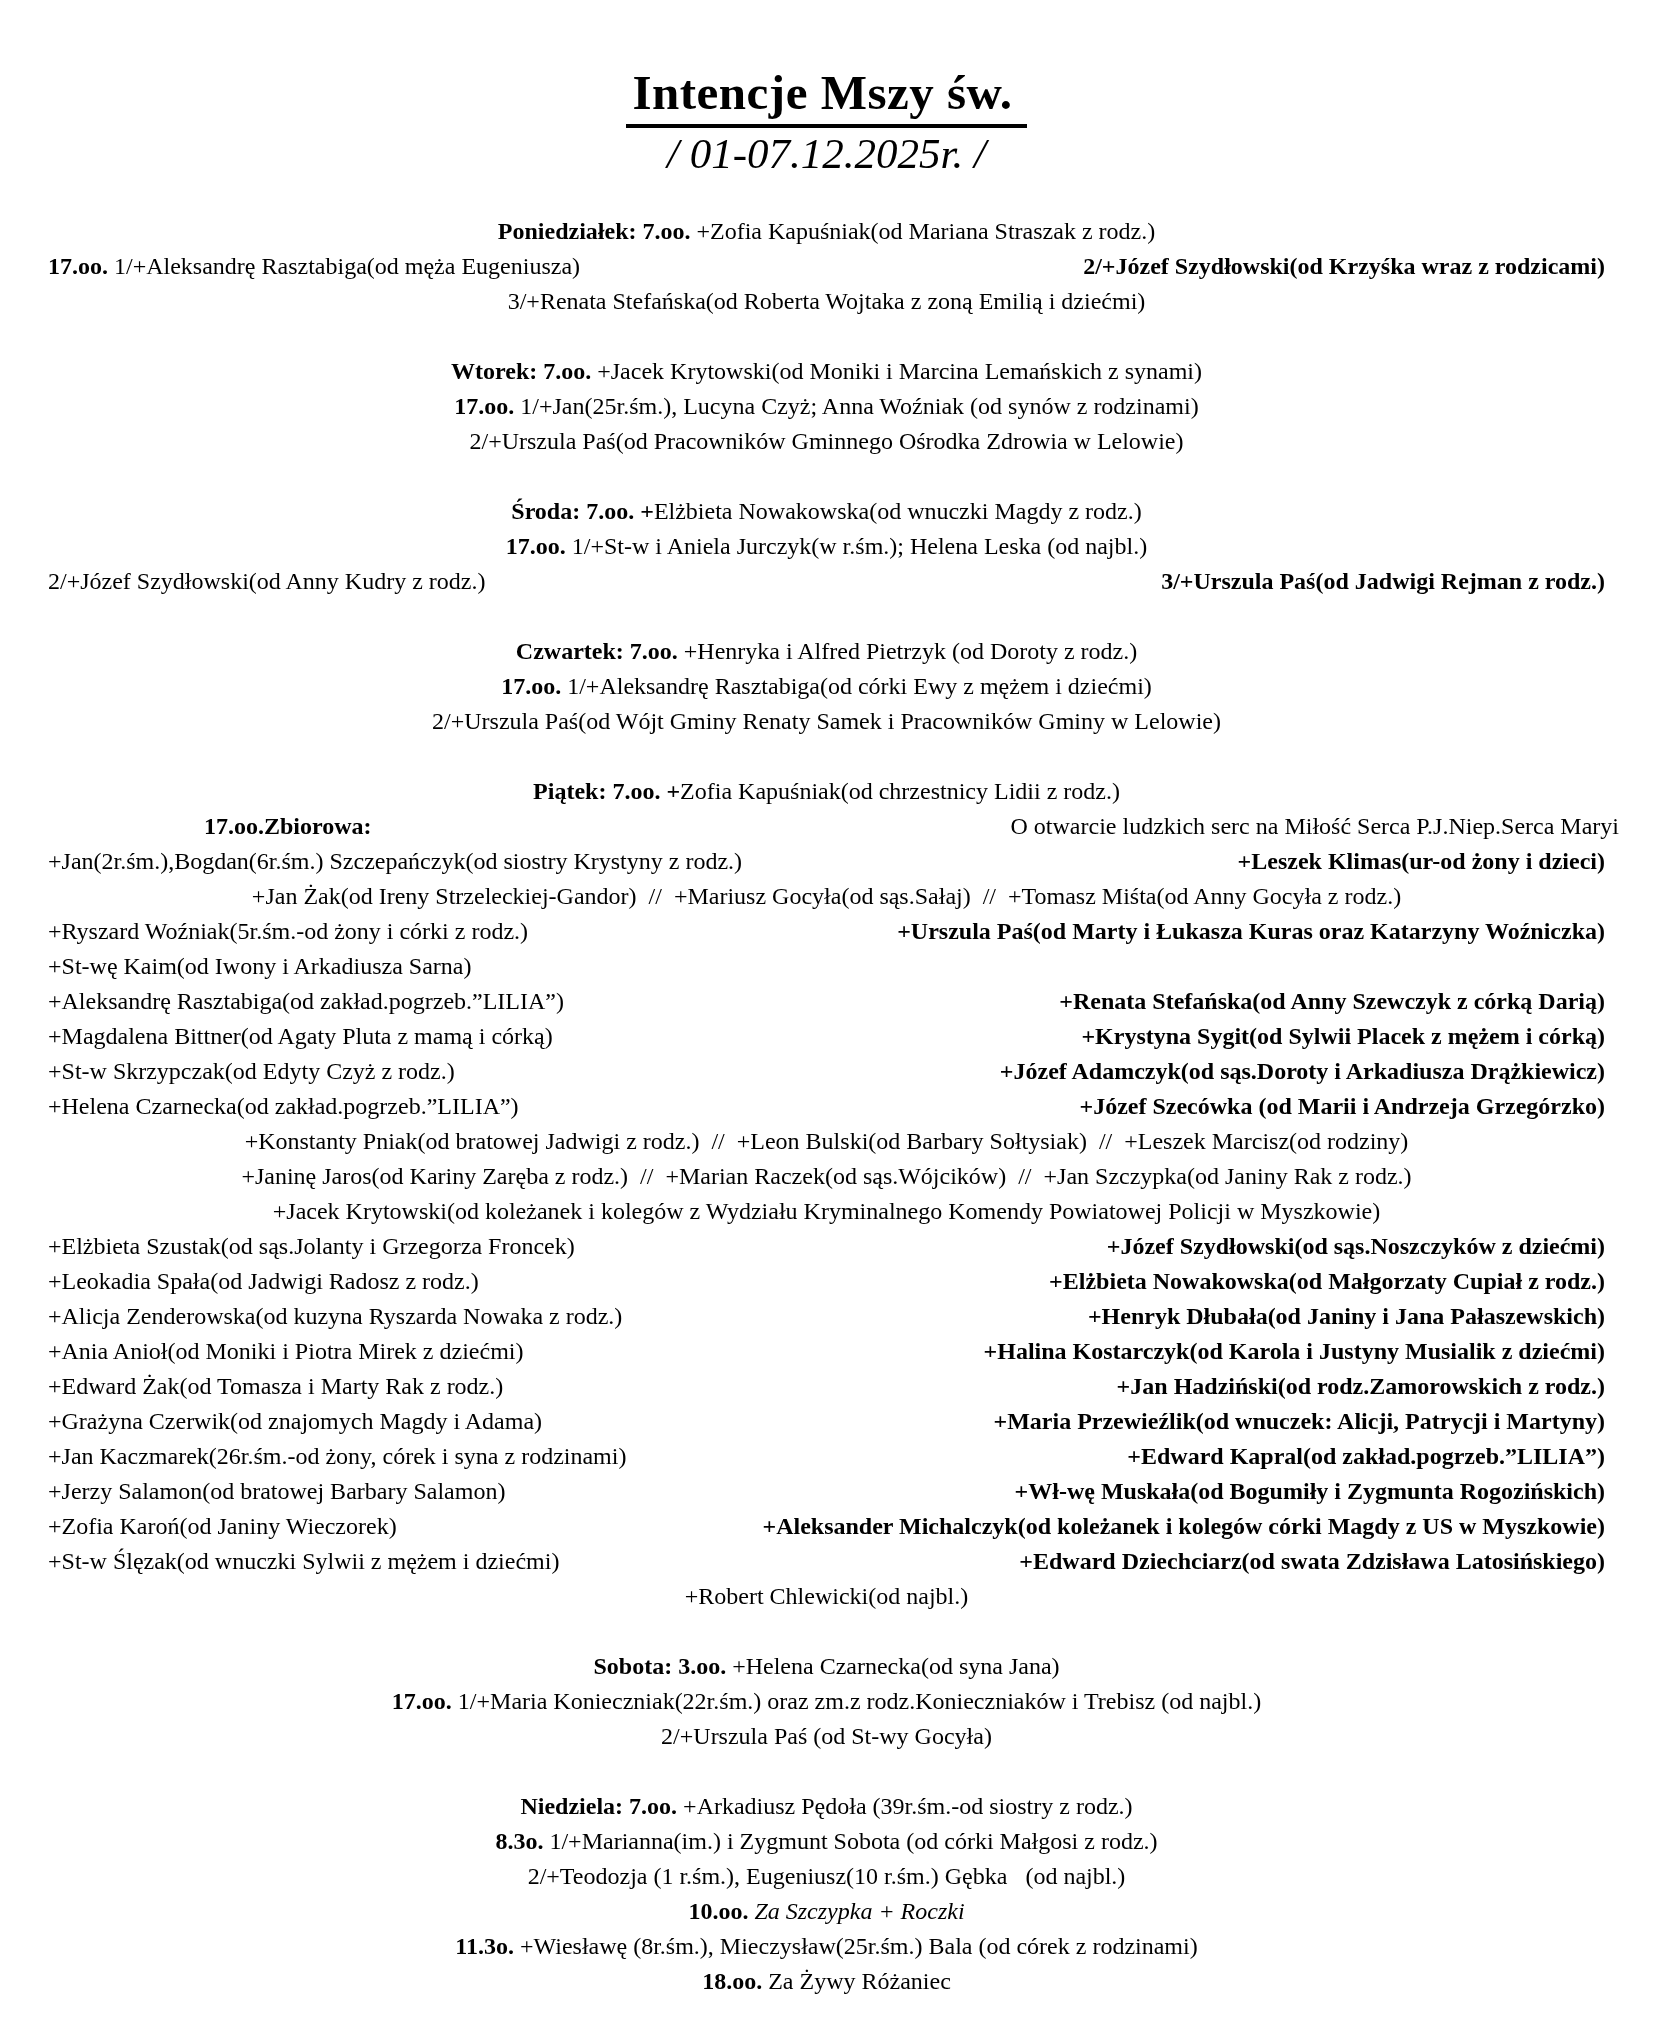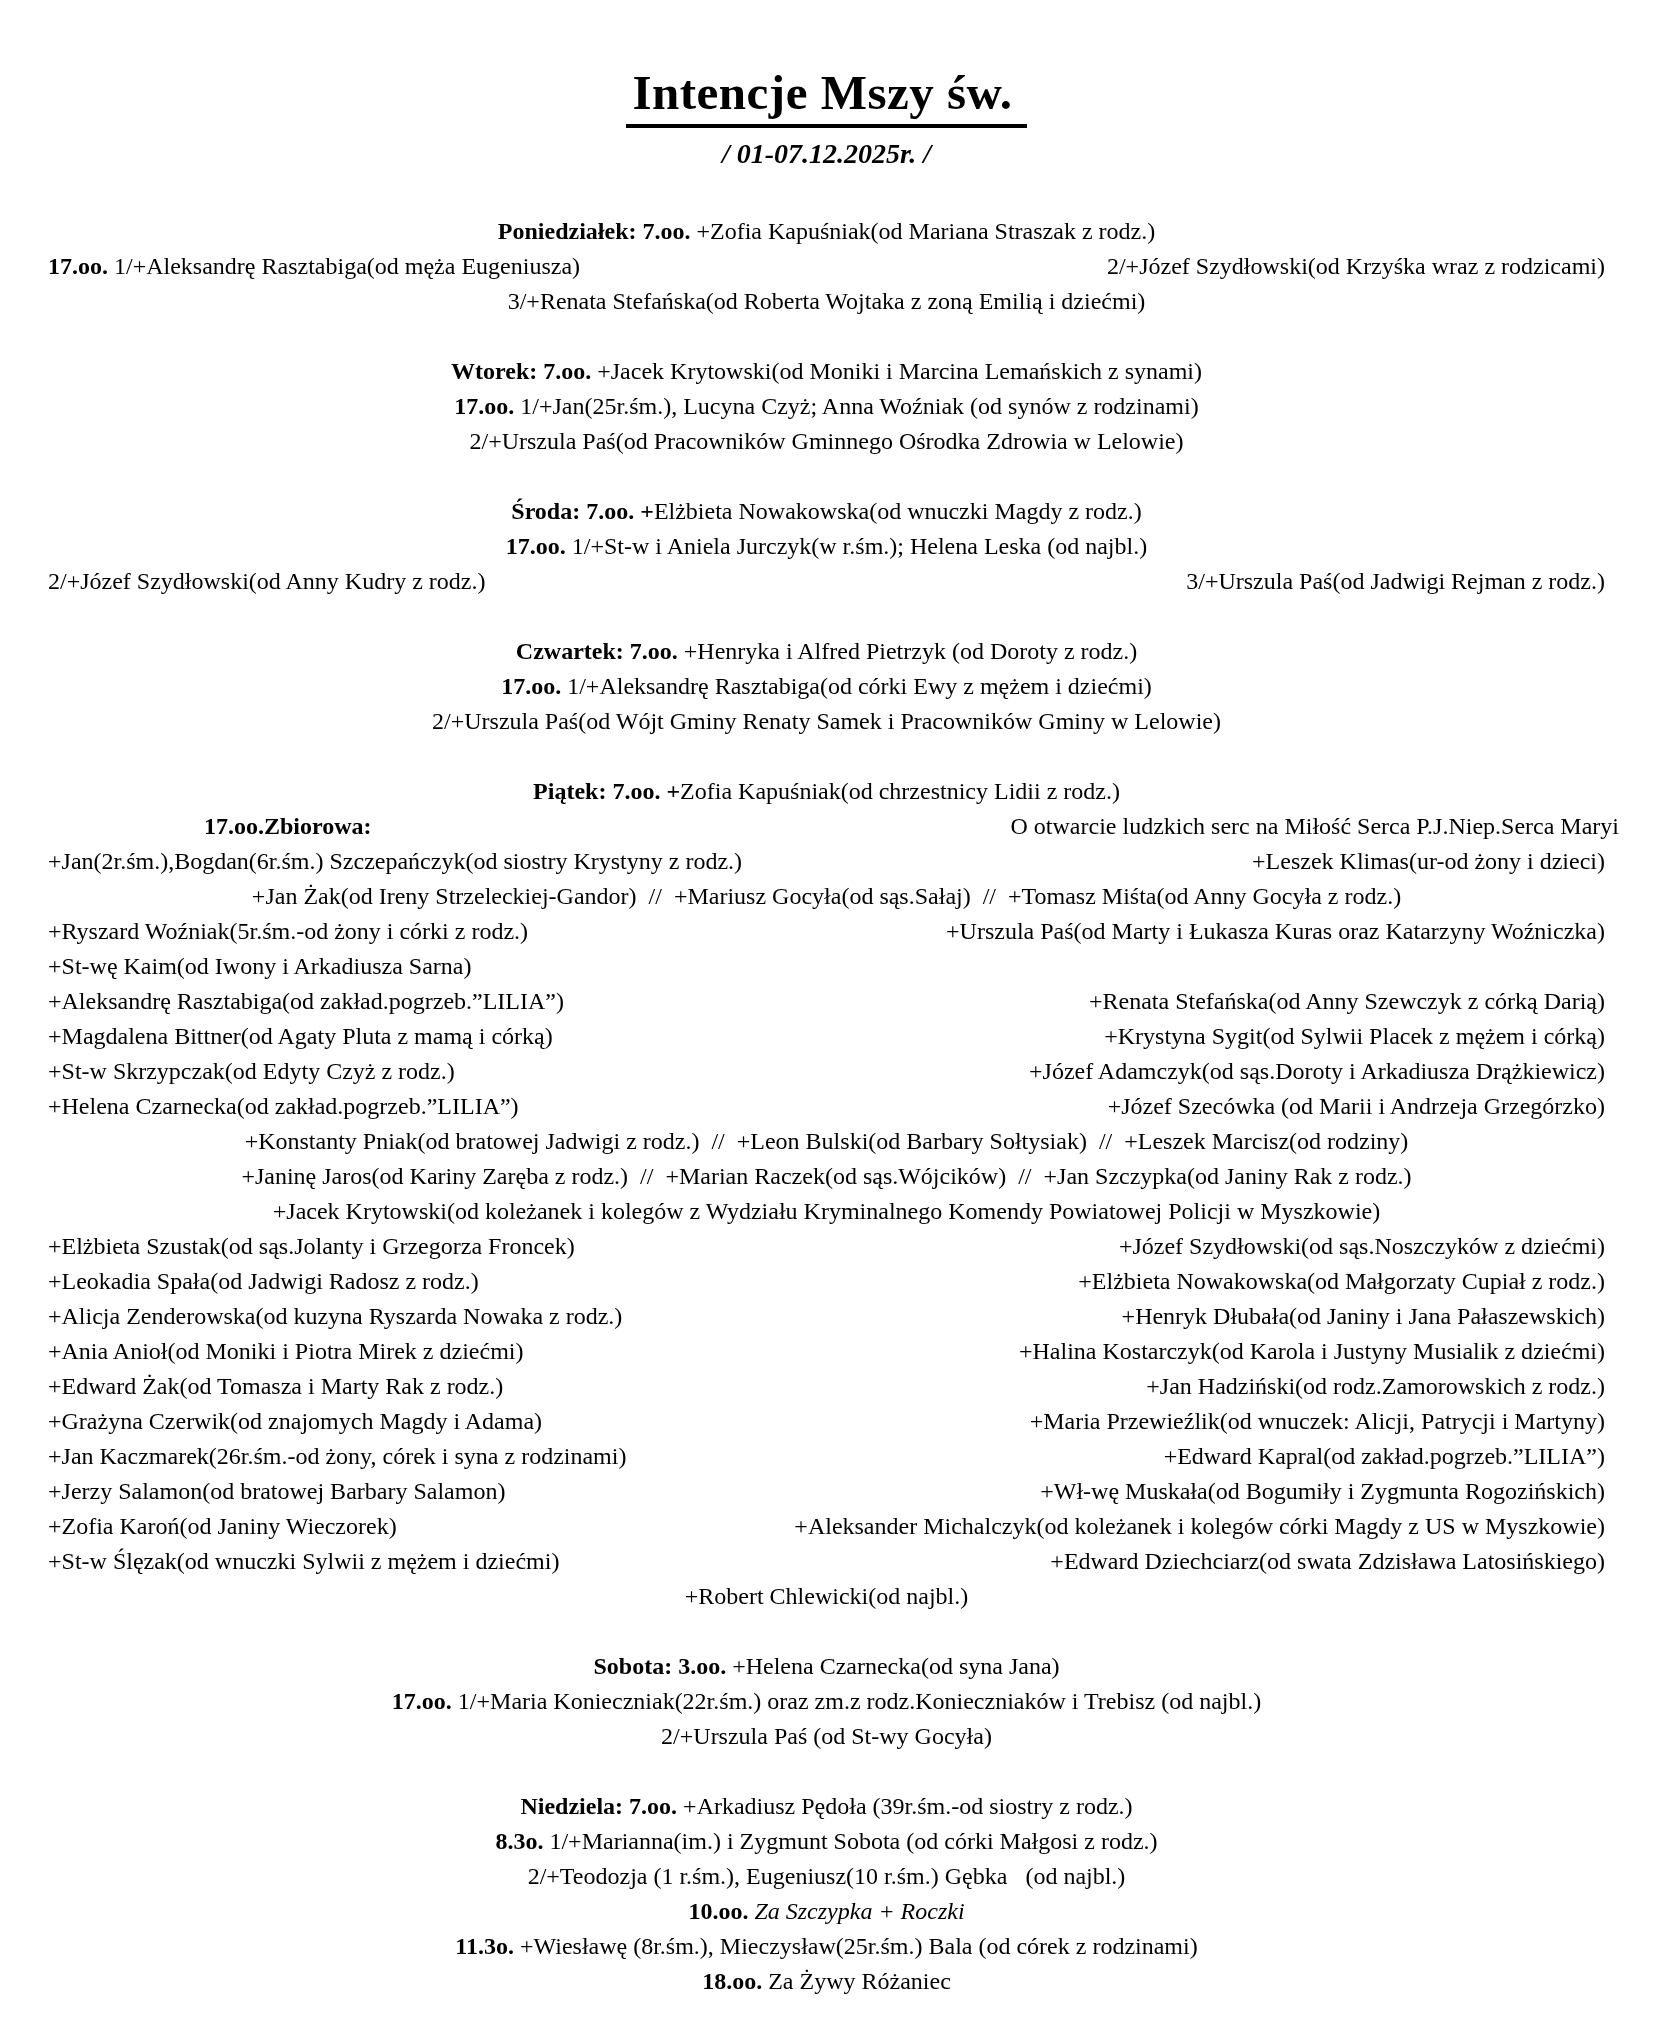--- a/index.html
+++ b/index.html
@@ -24,40 +24,39 @@
     display: inline-block;
     font-size: 49px;
     font-weight: bold;
     line-height: 58px;
     border-bottom: 4px solid #000;
     padding: 0 14px 2px 6px;
     letter-spacing: 0.5px;
     margin-top: 38px;
   }
   .doc-subtitle {
-    font-size: 28px;
+    font-size: 43px;
     font-style: italic;
     line-height: 52px;
-    font-weight: bold;
   }
   .section { margin-top: 35px; }
   .section:first-of-type { margin-top: 0; }
   .line {
     font-size: 24px;
     line-height: 35px;
     white-space: pre-wrap;
   }
   .line.center { text-align: center; }
   .line.split {
     display: flex;
     justify-content: space-between;
     padding: 0 14px;
   }
   .line.split .seg-left { text-align: left; }
-  .line.split .seg-right { text-align: right; }
+  .line.split .seg-right { text-align: right; font-weight: bold; }
   .line.labelcenter {
     position: relative;
     text-align: right;
   }
   .line.labelcenter .float-label {
     position: absolute;
     left: 170px;
     top: 0;
   }
   .b { font-weight: bold; }

